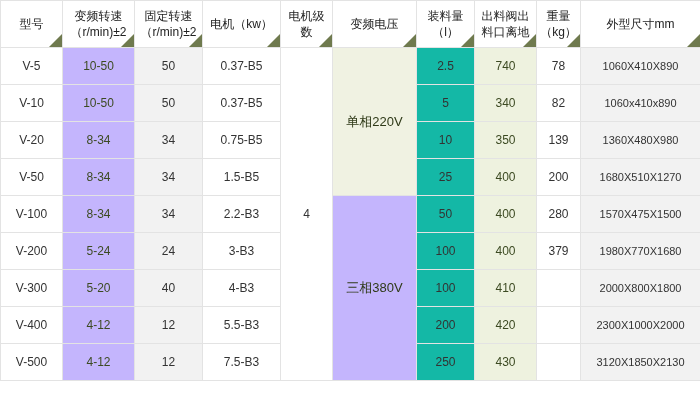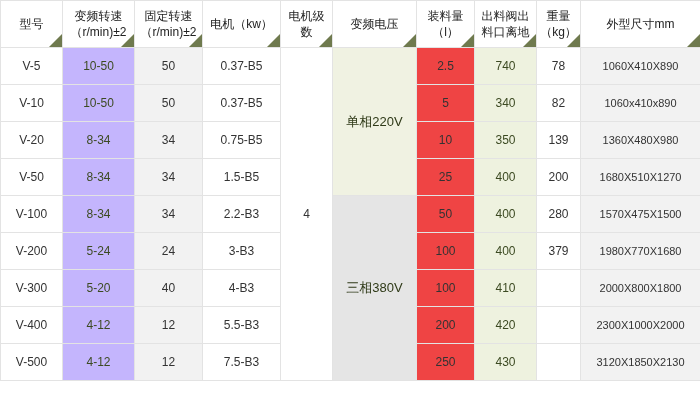--- a/index.html
+++ b/index.html
@@ -53,22 +53,22 @@
     height: 37px;
     padding-left: 24px;
   }
   
   .c-model   { background: #ffffff; }
   .c-vfd     { background: #c4b5fd; }
   .c-fixed   { background: #f2f2f2; }
   .c-motor   { background: #ffffff; }
   .c-stages  { background: #ffffff; }
   .c-volt-1  { background: #f0f2e2; }
-  .c-volt-3  { background: #e5e5e5; margin-left: 36px; }
-  .c-capacity{ background: #ef4444; }
+  .c-volt-3  { background: #c4b5fd; margin-left: 36px; }
+  .c-capacity{ background: #14b8a6; }
   .c-valve   { background: #eef2df; }
   .c-weight  { background: #ffffff; }
   .c-dim     { background: #f2f2f2; }
 
   .c-vfd, .c-valve { color: #3c4a22; }
   .c-volt-1, .c-volt-3 { font-size: 13px; color: #2f3a18; }
   .c-model { font-size: 12px; }
   .c-dim { font-size: 11px; }
 </style>
 </head>

